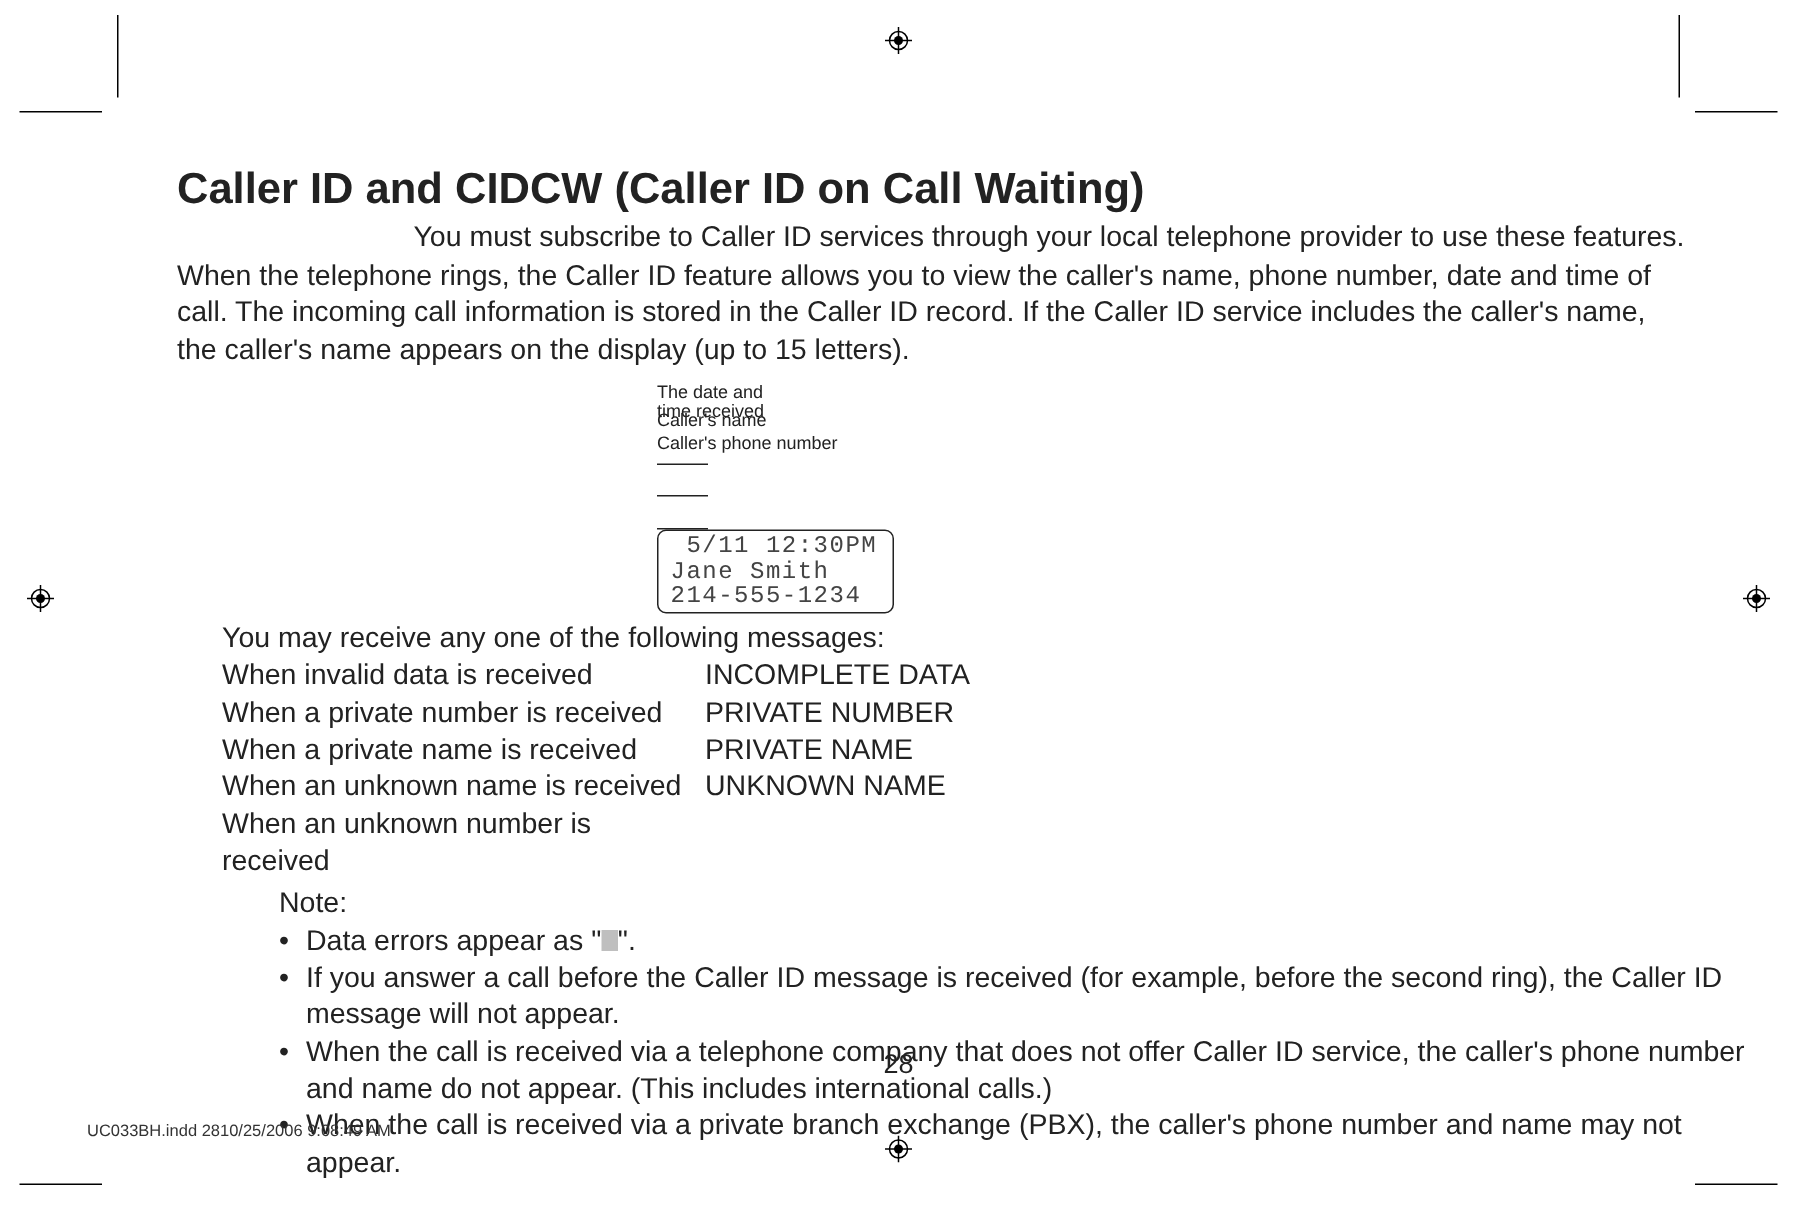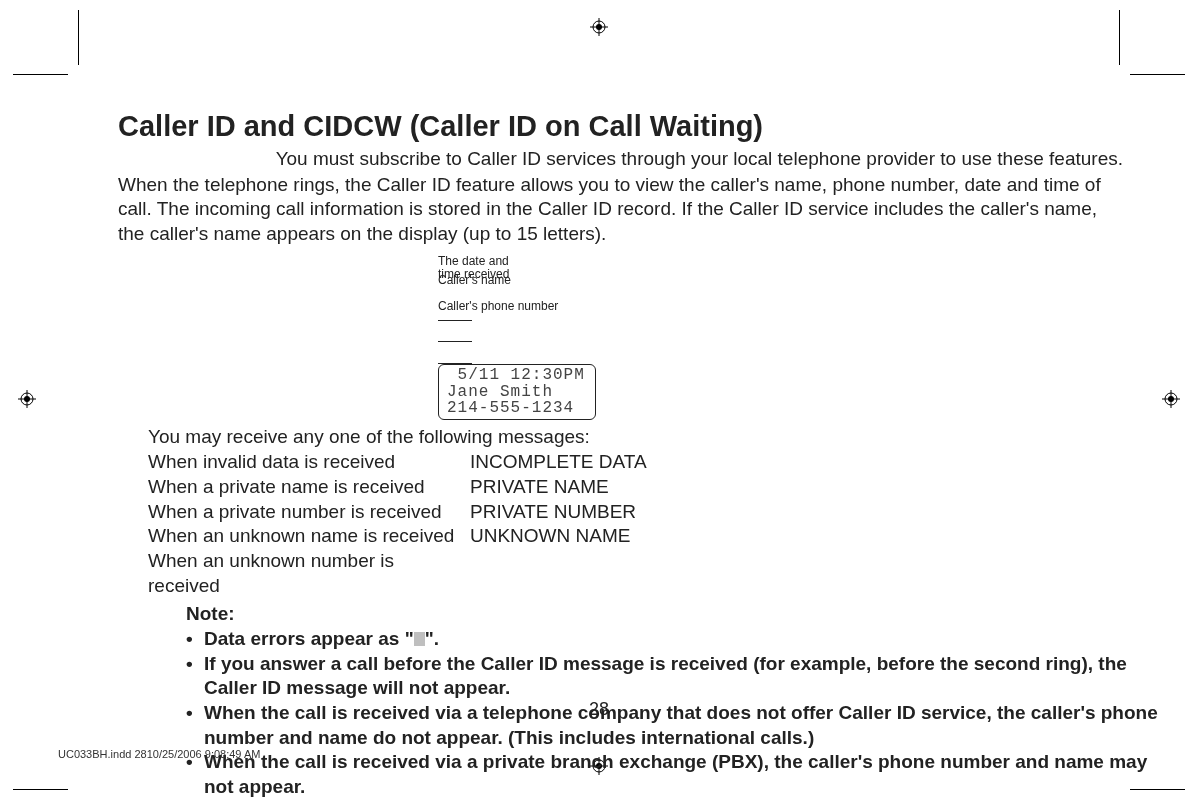--- a/index.html
+++ b/index.html
@@ -55,21 +55,21 @@
   }
   .diagram-labels {
     font-size: 12px;
     line-height: 1.1;
     text-align: left;
     margin-right: 6px;
     margin-top: 2px;
   }
   .diagram-labels .lab1 { height: 16px; }
   .diagram-labels .lab2 { height: 14px; margin-top: 3px; }
-  .diagram-labels .lab3 { height: 14px; margin-top: 12px; }
+  .diagram-labels .lab3 { height: 14px; margin-top: 1px; }
   .diagram-lines {
     display: flex;
     flex-direction: column;
     justify-content: space-between;
     height: 44px;
     margin-right: 0;
     margin-top: 6px;
   }
   .diagram-lines div {
     width: 34px;
@@ -95,21 +95,21 @@
     margin-left: 30px;
     font-size: 19px;
     line-height: 1.3;
   }
   .messages-list .row { display: flex; }
   .messages-list .col1 { width: 322px; }
   .messages-list .col2 { }
   .note-block {
     margin: 4px 0 0 68px;
     font-size: 19px;
-    font-weight: bold;
+    font-weight: normal;
     line-height: 1.3;
     width: 990px;
   }
   .note-heading { margin-bottom: 0; }
   .note-item { display: flex; margin-top: 0; }
   .note-item .bullet { width: 18px; flex-shrink: 0; }
   .note-item .txt { flex: 1; }
   .gray-box {
     display: inline-block;
     width: 11px;
@@ -203,26 +203,26 @@
 <span>214-555-1234</span></div>
   </div>
 
   <p class="messages-intro">You may receive any one of the following messages:</p>
   <div class="messages-list">
     <div class="row">
         <span class="col1">When invalid data is received</span>
         <span class="col2">INCOMPLETE DATA</span>
       </div>
     <div class="row">
+        <span class="col1">When a private number is received</span>
+        <span class="col2">PRIVATE NUMBER</span>
+      </div>
+    <div class="row">
         <span class="col1">When a private name is received</span>
         <span class="col2">PRIVATE NAME</span>
-      </div>
-    <div class="row">
-        <span class="col1">When a private number is received</span>
-        <span class="col2">PRIVATE NUMBER</span>
       </div>
     <div class="row">
         <span class="col1">When an unknown name is received</span>
         <span class="col2">UNKNOWN NAME</span>
       </div>
     <div class="row">
         <span class="col1">When an unknown number is received</span>
       </div>
   </div>
 

